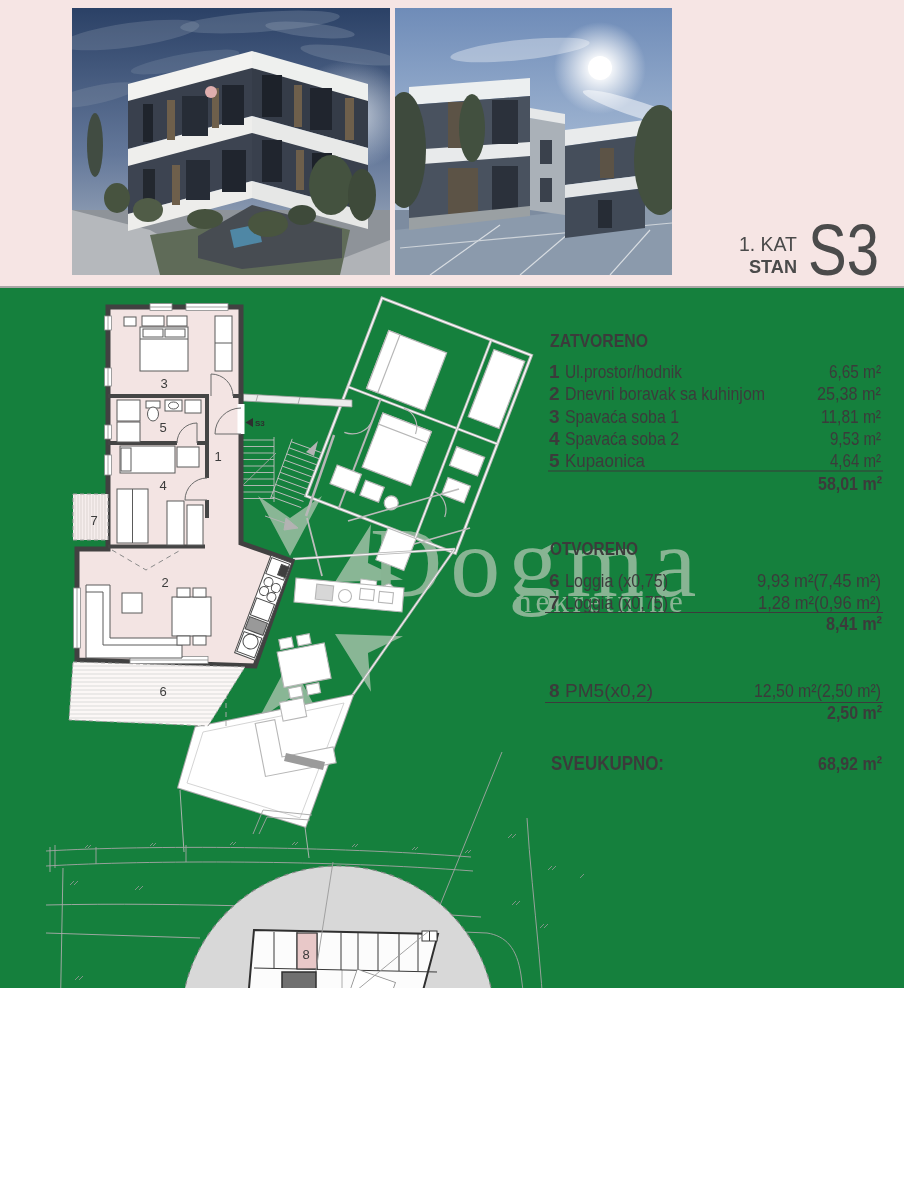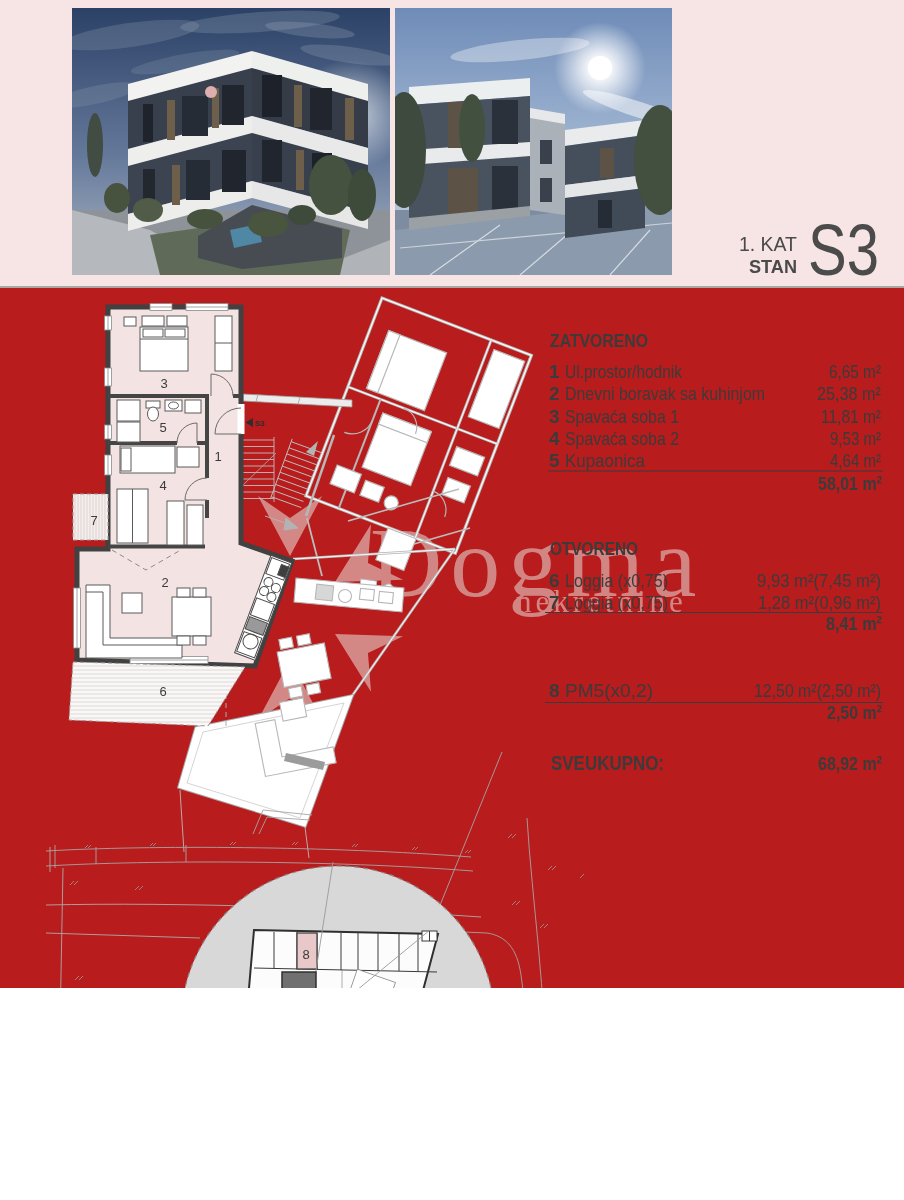--- a/index.html
+++ b/index.html
@@ -1,16 +1,16 @@
 <!DOCTYPE html>
 <html><head>
 <meta charset="utf-8">
 <style>
   html,body{margin:0;padding:0;background:#ffffff;}
-  #page{position:relative;width:904px;height:988px;overflow:hidden;font-family:"Liberation Sans",sans-serif;background:#b91c1c;}
+  #page{position:relative;width:904px;height:988px;overflow:hidden;font-family:"Liberation Sans",sans-serif;background:#15803d;}
   svg{position:absolute;left:0;top:0;}
 </style>
 </head>
 <body>
 <div id="page">
 <svg width="904" height="1200" viewBox="0 0 904 1200">
   <defs>
     <linearGradient id="sky1" x1="0" y1="0" x2="0" y2="1">
       <stop offset="0" stop-color="#2b4166"></stop>
       <stop offset="0.55" stop-color="#64789a"></stop>

